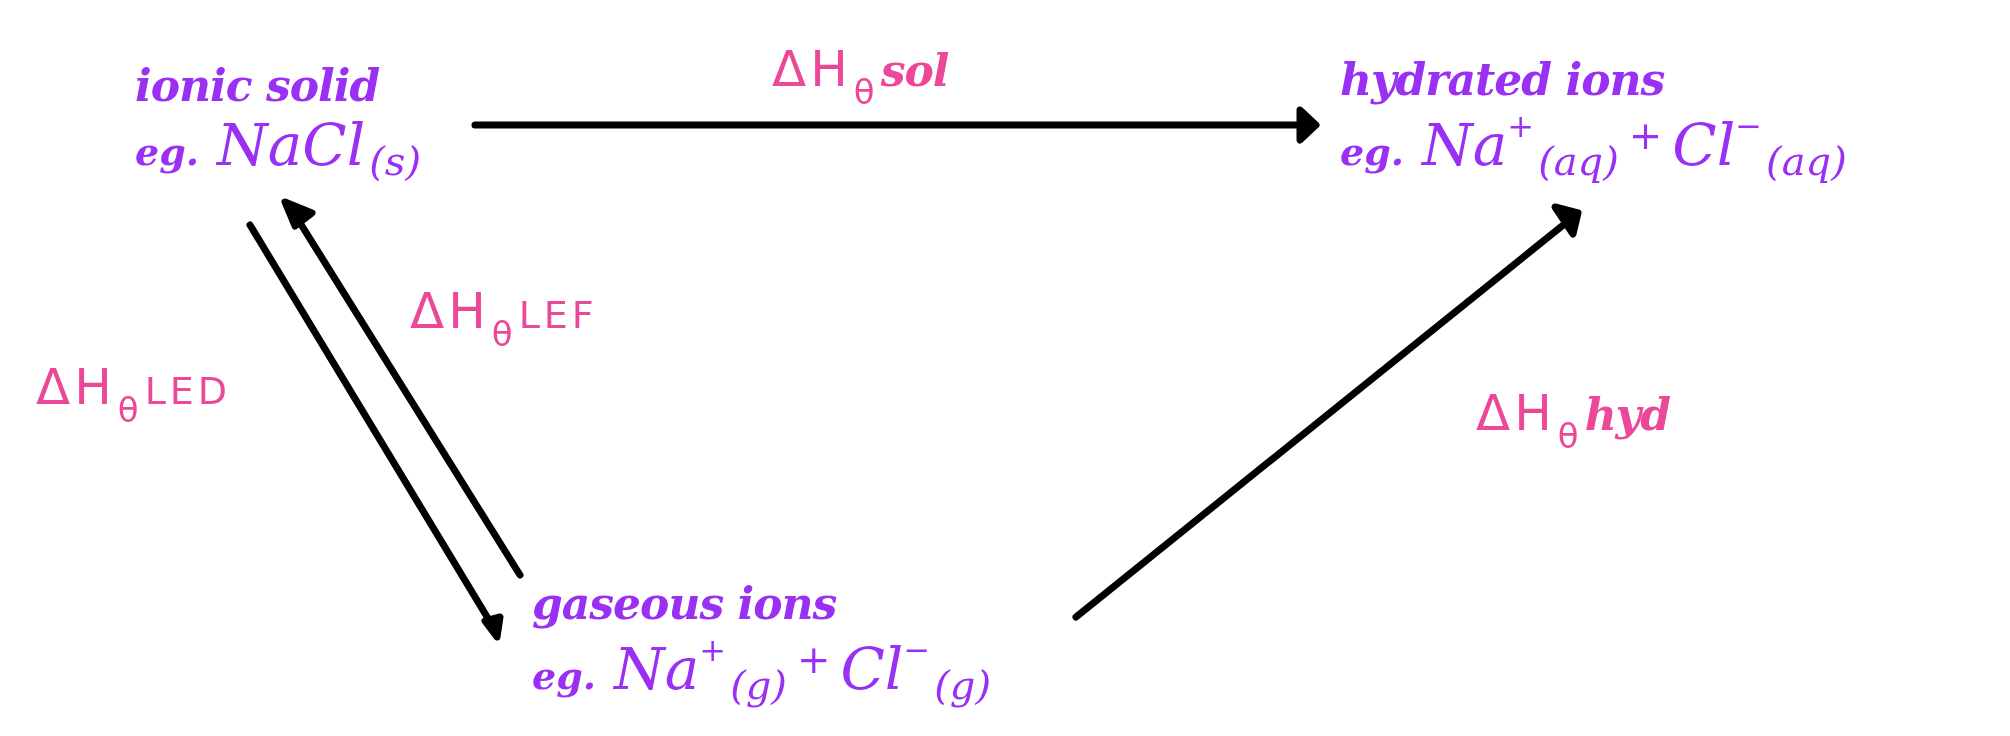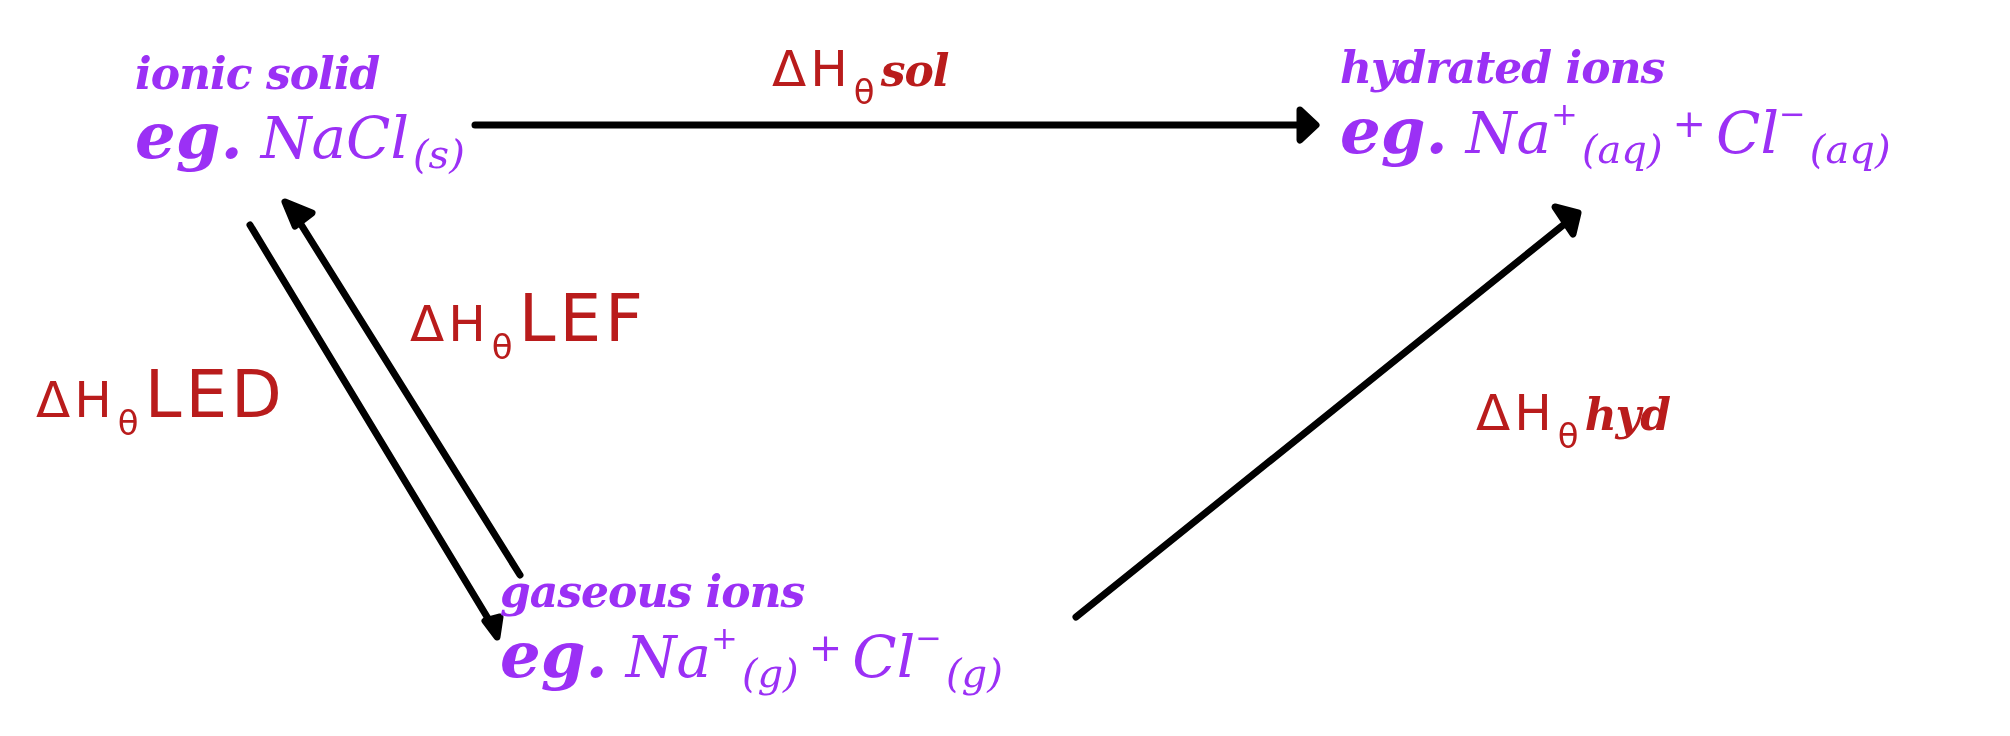--- a/index.html
+++ b/index.html
@@ -32,65 +32,66 @@
       font-family: "DejaVu Serif", serif;
       font-style: italic;
       line-height: 1;
     }
     .node .node-title {
       display: block;
       font-size: 44px;
       font-weight: bold;
       letter-spacing: -1px;
       white-space: nowrap;
+      margin-top: 12px;
     }
     .node .node-example {
       display: block;
       font-size: 58px;
       white-space: nowrap;
       margin-top: 8px;
     }
     .node .eg {
-      font-size: 64px;
+      font-size: 38px;
       font-weight: bold;
       margin-right: 18px;
     }
     .node sup {
       font-size: 32px;
       vertical-align: 28px;
     }
     .node .state {
       font-size: 40px;
       vertical-align: -10px;
       margin-left: 4px;
     }
     .node .plus {
       font-size: 40px;
       vertical-align: 16px;
       margin: 0 10px;
     }
     .label {
       position: absolute;
-      color: #b91c1c;
+      color: #ec4899;
       font-family: "DejaVu Sans", sans-serif;
       white-space: nowrap;
       line-height: 1;
       text-align: right;
     }
     .label .delta-h {
       font-size: 50px;
       letter-spacing: 4px;
     }
     .label .std {
       font-size: 34px;
       vertical-align: -18px;
       margin: 0 6px 0 2px;
     }
     .label .subscript {
-      font-size: 66px;
+      font-size: 38px;
       letter-spacing: 4px;
     }
     .label .subscript.cursive {
       font-family: "DejaVu Serif", serif;
       font-style: italic;
       font-weight: bold;
       font-size: 44px;
       letter-spacing: -1px;
     }
   </style>
@@ -131,21 +132,21 @@
     </span>
   </div>
 
   <div class="node" style="left:1340px; top:46px;">
     <span class="node-title">hydrated ions</span>
     <span class="node-example">
       <span class="eg">eg.</span><span>Na</span><sup>+</sup><span class="state">(aq)</span><span class="plus">+</span><span>Cl</span><sup>−</sup><span class="state">(aq)</span>
     </span>
   </div>
 
-  <div class="node" style="left:500px; top:570px;">
+  <div class="node" style="left:532px; top:570px;">
     <span class="node-title">gaseous ions</span>
     <span class="node-example">
       <span class="eg">eg.</span><span>Na</span><sup>+</sup><span class="state">(g)</span><span class="plus">+</span><span>Cl</span><sup>−</sup><span class="state">(g)</span>
     </span>
   </div>
 
   <div class="label" style="left:772px; top:44px;">
     <span class="delta-h">ΔH</span><span class="std">θ</span><span class="subscript cursive">sol</span>
   </div>
 

